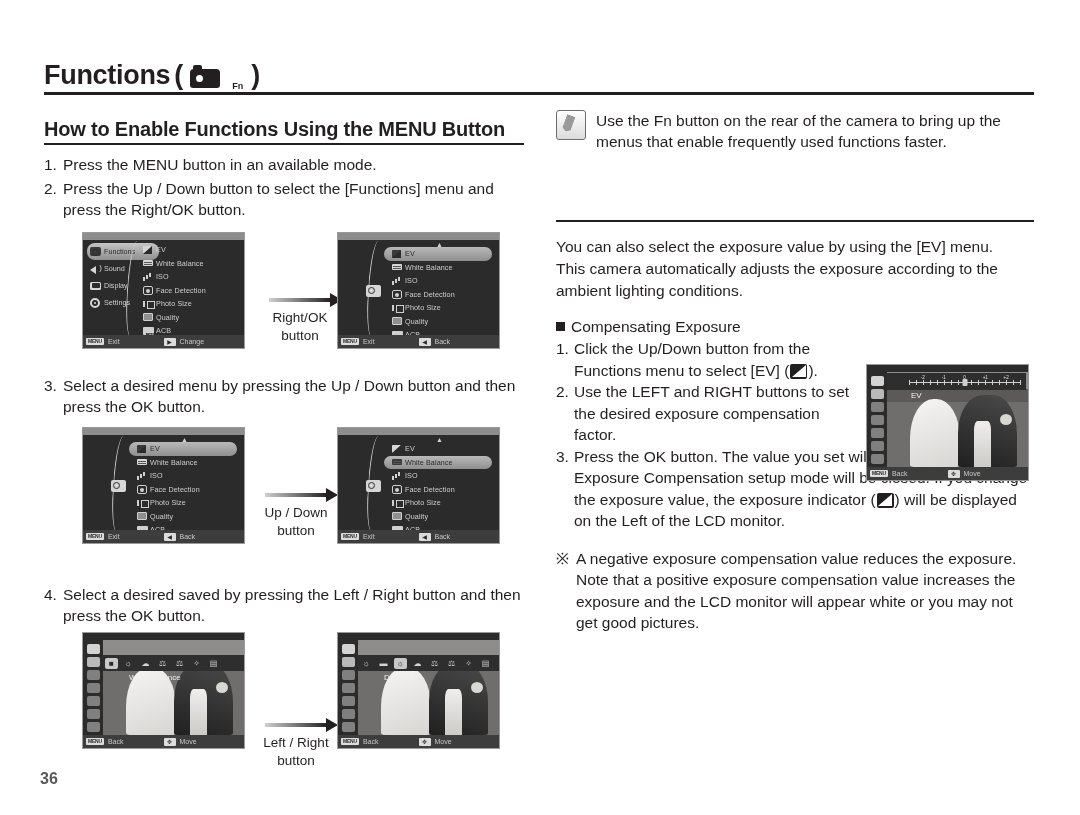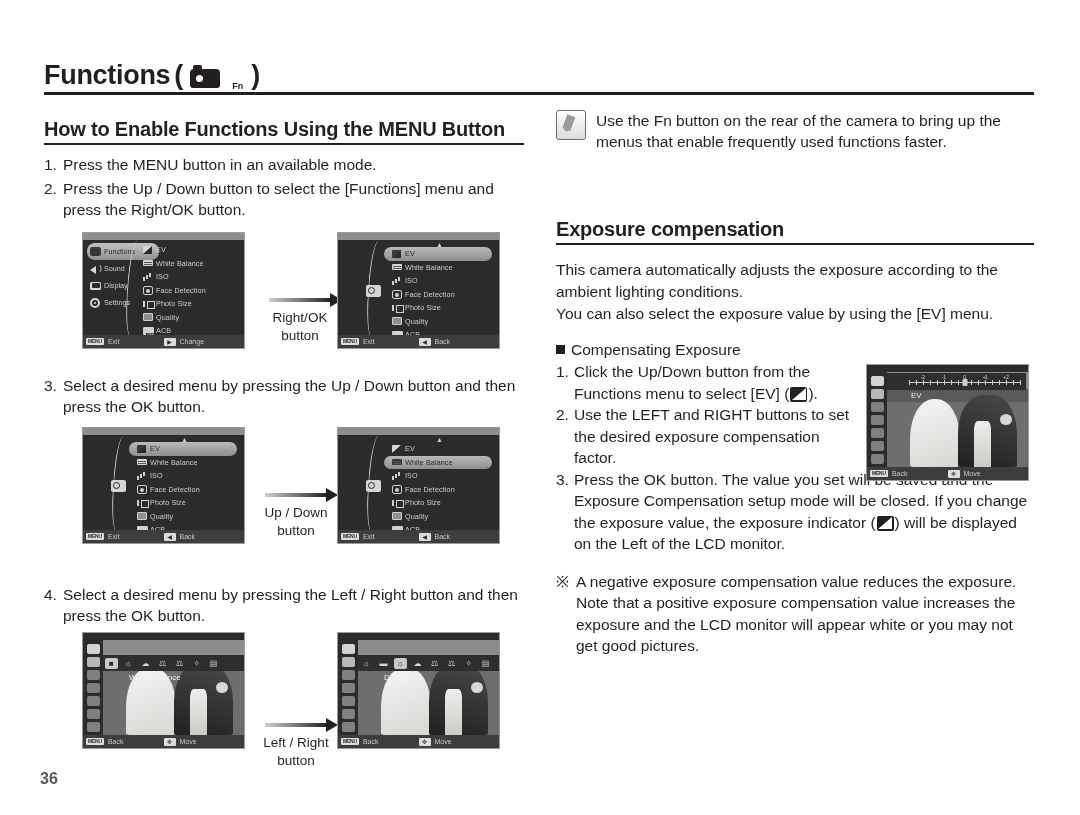--- a/index.html
+++ b/index.html
@@ -540,21 +540,21 @@
       <span class="bb-r">
           <span class="keyarrow">◀</span>
           <span class="bb-label">Back</span>
         </span>
     </div>
   </div>
 
   <div style="position:absolute;left:44px;top:581px;width:485px;">
     <div class="step">
       <span class="num">4.</span>
-      <span class="txt">Select a desired menu by pressing the Left / Right button and then press the OK button.</span>
+      <span class="txt">Select a desired saved by pressing the Left / Right button and then press the OK button.</span>
     </div>
   </div>
 
   <div class="lcd" style="position:absolute;left:82px;top:632px;">
     <div class="photo-wrap">
       <div class="photo">
         <div class="ph-bride"></div>
         <div class="ph-groom"></div>
         <div class="ph-shirt"></div>
         <div class="ph-rose"></div>
@@ -641,26 +641,25 @@
   <div class="col-right">
     <div class="note">
       <span class="note-ico">
           <span class="pen"></span>
         </span>
       <span class="note-text">Use the Fn button on the rear of the camera to bring up the menus that enable frequently used functions faster.</span>
     </div>
 
     <div style="height:66px"></div>
 
-    <div class="sec-h">Exposure compensation</div>
     <div class="sec-h-rule"></div>
 
     <div style="height:14px"></div>
+    <div class="body-p">You can also select the exposure value by using the [EV] menu.</div>
     <div class="body-p">This camera automatically adjusts the exposure according to the ambient lighting conditions.</div>
-    <div class="body-p">You can also select the exposure value by using the [EV] menu.</div>
 
     <div style="height:14px"></div>
     <div class="body-p">
       <span class="bullet-sq"></span><span>Compensating Exposure</span>
     </div>
 
     <div style="width:300px">
       <div class="sub-step">
         <span class="num">1.</span>
         <span><span>Click the Up/Down button from the Functions menu to select [EV] (</span><span class="ev-inline"><span class="pl">+</span><span class="mn">−</span></span><span>).</span></span>

